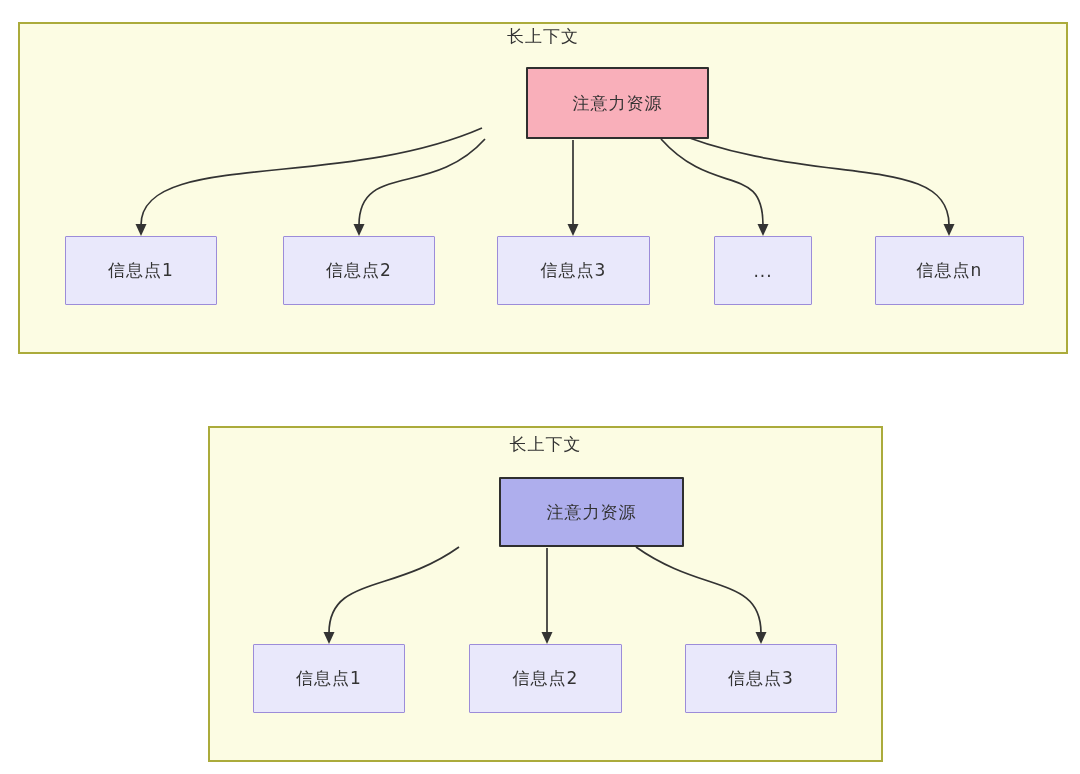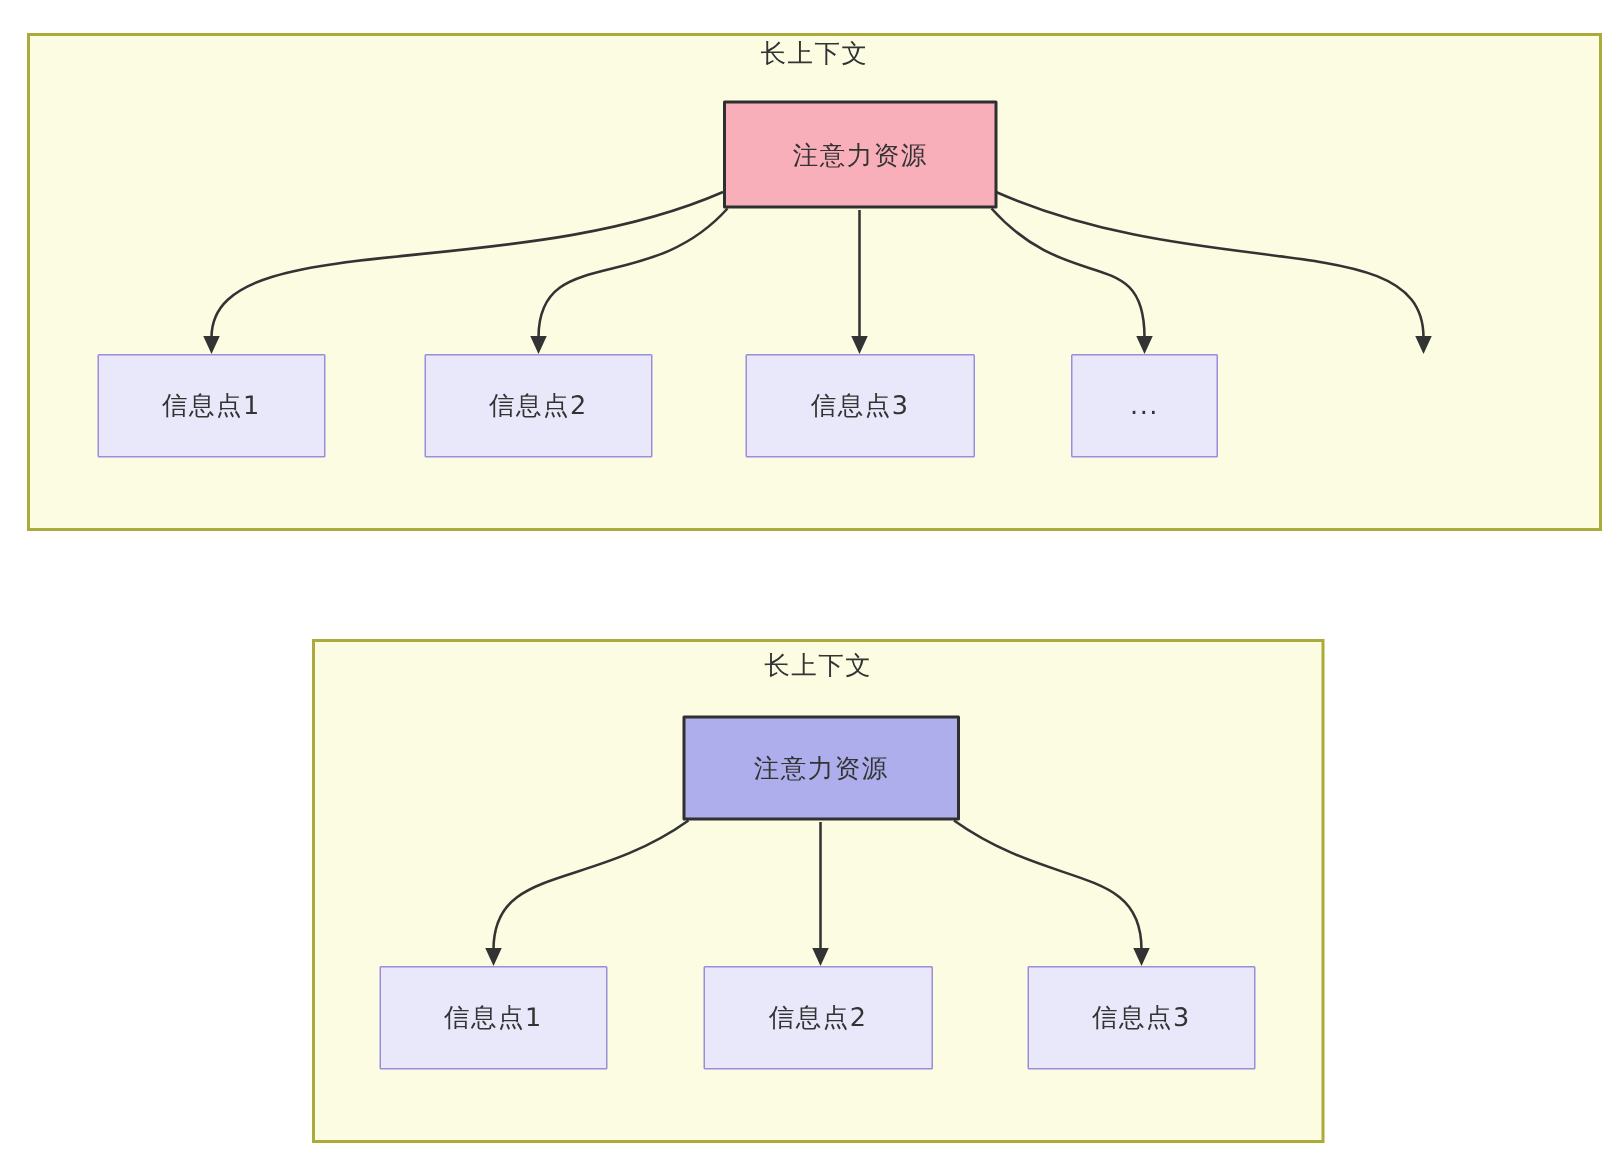--- a/index.html
+++ b/index.html
@@ -22,21 +22,21 @@
   .panel{position:absolute;background:var(--panel-fill);border:2px solid var(--panel-border);}
   .panel-long{left:18px;top:22px;width:1050px;height:332px;}
   .panel-short{left:208px;top:426px;width:675px;height:336px;}
 
   .panel-title{position:absolute;text-align:center;font-size:17px;line-height:22px;color:var(--text);letter-spacing:1px;}
   .title-long{left:18px;top:25px;width:1050px;}
   .title-short{left:208px;top:433px;width:675px;}
 
   .node{position:absolute;display:flex;align-items:center;justify-content:center;
         font-size:17px;color:var(--text);letter-spacing:1px;}
-  .attention{border:2.5px solid var(--dark-border);border-radius:1px;}
+  .attention{border:2.5px solid var(--dark-border);border-radius:1px;margin-left:44px;}
   .attention-long{left:482px;top:67px;width:183px;height:72px;background:var(--attention-long-fill);}
   .attention-short{left:455px;top:477px;width:185px;height:70px;background:var(--attention-short-fill);}
 
   .info{background:var(--node-fill);border:1.5px solid var(--node-border);border-radius:1px;}
   .row-long{top:236px;height:69px;}
   .row-short{top:644px;height:69px;}
   .ln1{left:65px;width:152px;}
   .ln2{left:283px;width:152px;}
   .ln3{left:497px;width:153px;}
   .ln4{left:714px;width:98px;}
@@ -79,19 +79,20 @@
     <polygon points="541.5,632 552.5,632 547,644"></polygon>
     <path d="M636,547 C702,594 761,576 761,633"></path>
     <polygon points="755.5,632 766.5,632 761,644"></polygon>
   </svg>
 
   <div class="node attention attention-long">注意力资源</div>
   <div class="node info row-long ln1">信息点1</div>
   <div class="node info row-long ln2">信息点2</div>
   <div class="node info row-long ln3">信息点3</div>
   <div class="node info row-long ln4">...</div>
+  <div class="node info row-long ln5">信息点n</div>
 
   <div class="node attention attention-short">注意力资源</div>
   <div class="node info row-short sn1">信息点1</div>
   <div class="node info row-short sn2">信息点2</div>
   <div class="node info row-short sn3">信息点3</div>
 
 </div>
 
 </body></html>

